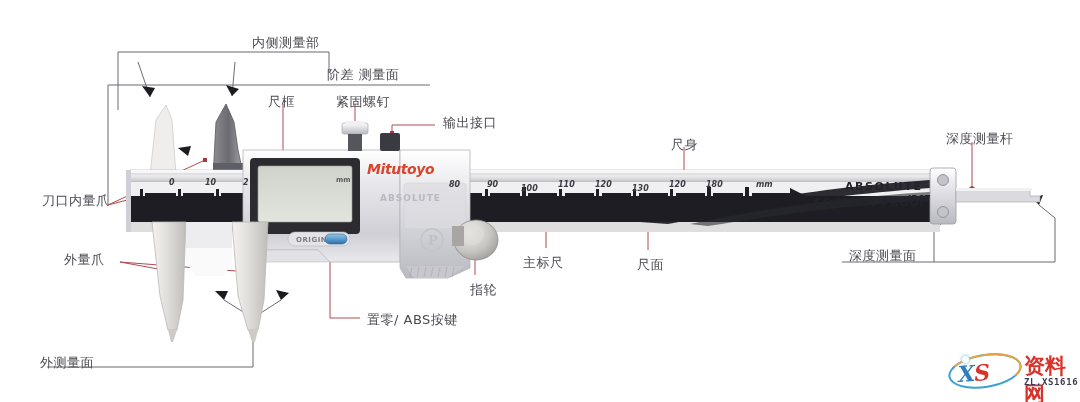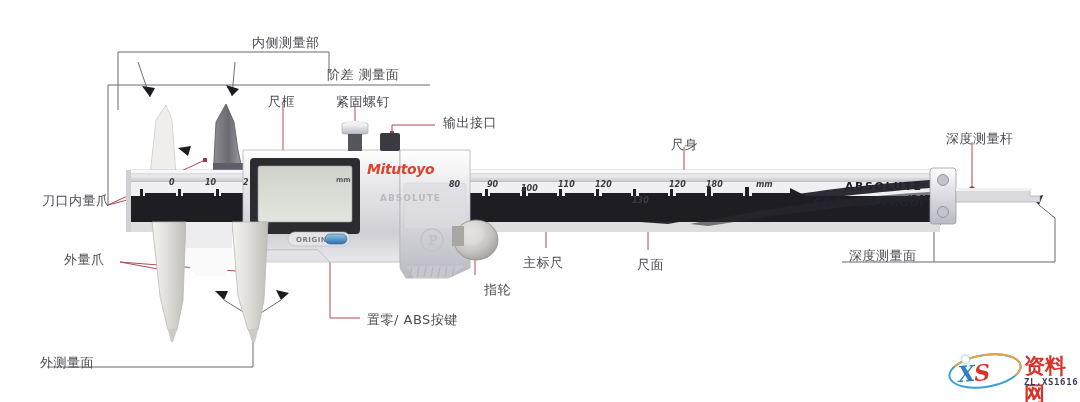--- a/index.html
+++ b/index.html
@@ -379,38 +379,38 @@
 
   <div class="scale-num" style="left:169px;top:178px;">0</div>
   <div class="scale-num" style="left:205px;top:178px;">10</div>
   <div class="scale-num" style="left:243px;top:178px;">2</div>
 
   <div class="scale-num" style="left:449px;top:180px;">80</div>
   <div class="scale-num" style="left:487px;top:180px;">90</div>
   <div class="scale-num" style="left:521px;top:184px;">100</div>
   <div class="scale-num" style="left:558px;top:180px;">110</div>
   <div class="scale-num" style="left:595px;top:180px;">120</div>
-  <div class="scale-num" style="left:632px;top:196px;text-align:right;">130</div>
+  <div class="scale-num" style="left:632px;top:184px;text-align:right;">130</div>
   <div class="scale-num" style="left:669px;top:180px;">120</div>
   <div class="scale-num" style="left:706px;top:180px;">180</div>
   <div class="scale-num" style="left:756px;top:180px;">mm</div>
 
   <div class="lbl cn" style="left:252px;top:36px;">内侧测量部</div>
   <div class="lbl cn" style="left:327px;top:68px;">阶差 测量面</div>
   <div class="lbl cn" style="left:268px;top:95px;">尺框</div>
   <div class="lbl cn" style="left:336px;top:95px;">紧固螺钉</div>
   <div class="lbl cn" style="left:443px;top:116px;">输出接口</div>
   <div class="lbl cn" style="left:671px;top:138px;text-align:right;">尺身</div>
   <div class="lbl cn" style="left:946px;top:132px;">深度测量杆</div>
   <div class="lbl cn" style="left:42px;top:194px;">刀口内量爪</div>
   <div class="lbl cn" style="left:64px;top:253px;">外量爪</div>
   <div class="lbl cn" style="left:523px;top:256px;">主标尺</div>
   <div class="lbl cn" style="left:637px;top:258px;">尺面</div>
   <div class="lbl cn" style="left:849px;top:249px;">深度测量面</div>
-  <div class="lbl cn" style="left:484px;top:283px;">指轮</div>
+  <div class="lbl cn" style="left:470px;top:283px;">指轮</div>
   <div class="lbl cn" style="left:367px;top:313px;">置零/ ABS按键</div>
   <div class="lbl cn" style="left:40px;top:356px;">外测量面</div>
 
   <div id="wm">
     <div class="wm-oval"></div>
     <div class="wm-oval2"></div>
     <div class="wm-dot"></div>
     <div class="wm-xs">
       <span>X</span><span class="s">S</span>
     </div>

